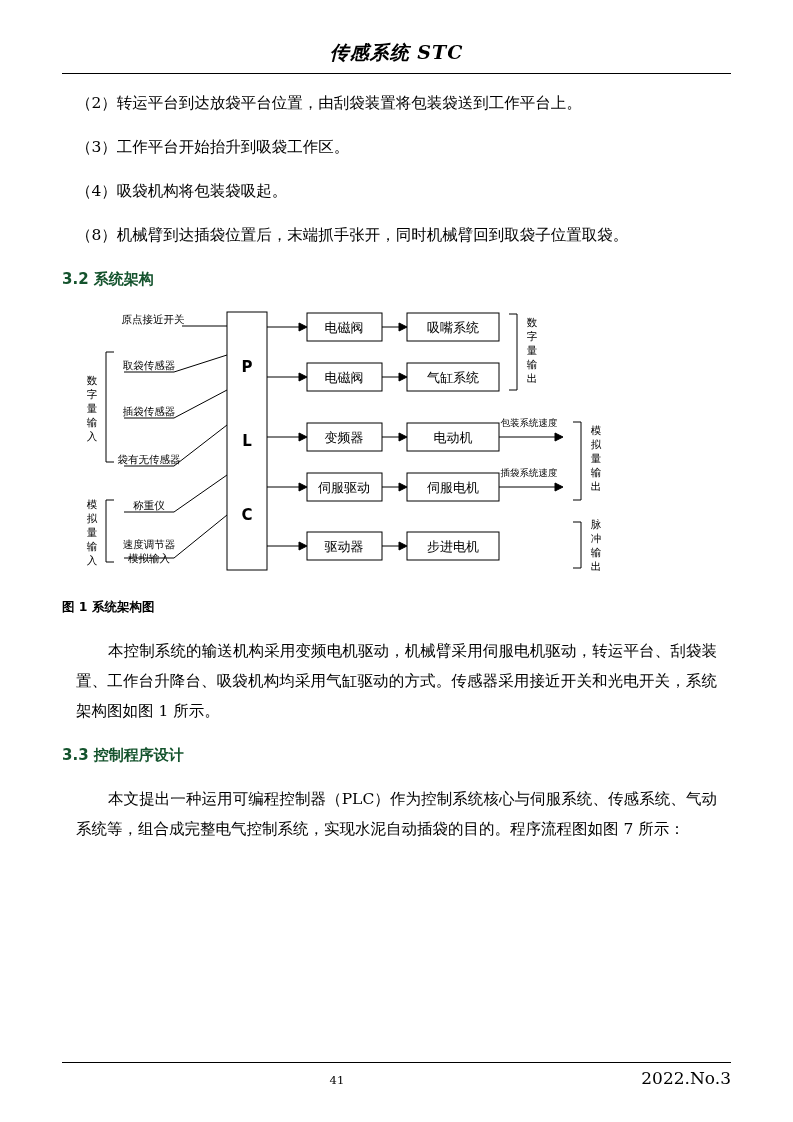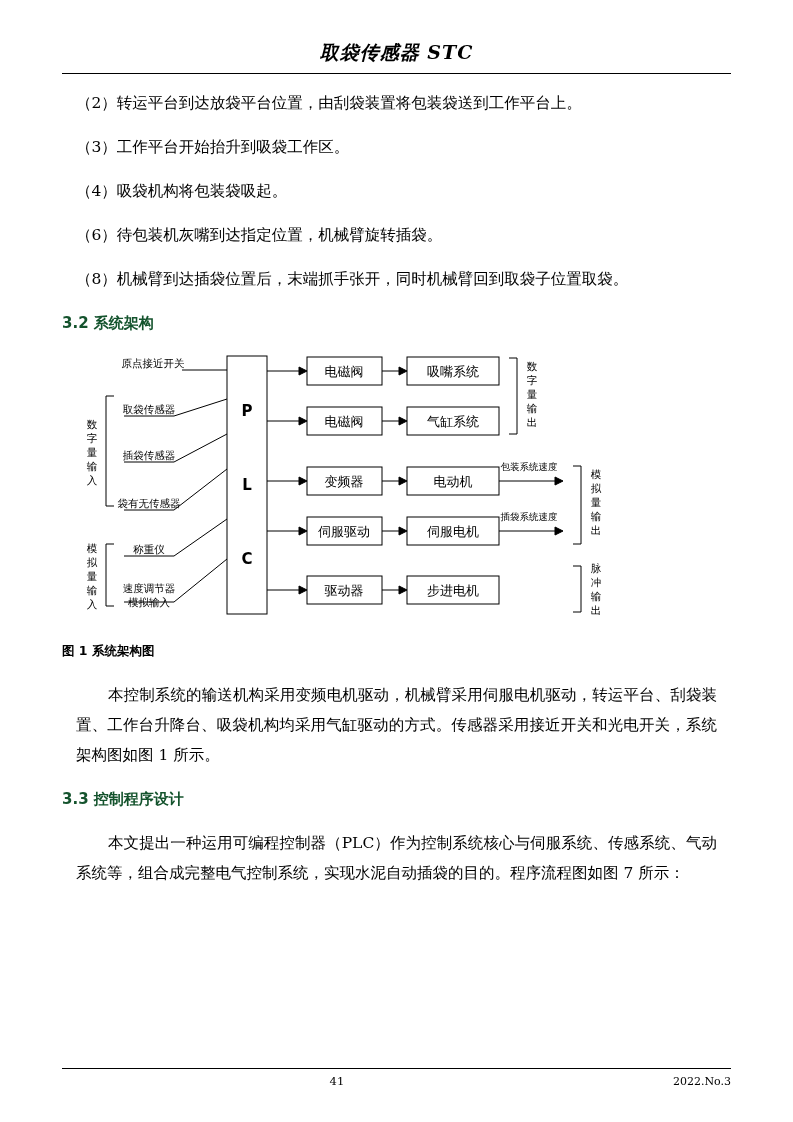--- a/index.html
+++ b/index.html
@@ -100,39 +100,38 @@
     font-size: 11.5px;
   }
   .footer-page {
     width: 0;
     margin-left: 40%;
     transform: translateX(-50%);
     white-space: nowrap;
   }
   .footer-issue {
     margin-left: auto;
-    font-size: 11px;
+    font-size: 17px;
   }
 </style>
 </head>
 <body>
 
 <div class="page">
 
   <div class="header">
-    <div class="header-title">取袋传感器  STC</div>
+    <div class="header-title">传感系统  STC</div>
     <div class="header-rule"></div>
   </div>
 
   <div class="body-text">
 
     <p class="para">（2）转运平台到达放袋平台位置，由刮袋装置将包装袋送到工作平台上。</p>
     <p class="para">（3）工作平台开始抬升到吸袋工作区。</p>
     <p class="para">（4）吸袋机构将包装袋吸起。</p>
-    <p class="para">（6）待包装机灰嘴到达指定位置，机械臂旋转插袋。</p>
     <p class="para">（8）机械臂到达插袋位置后，末端抓手张开，同时机械臂回到取袋子位置取袋。</p>
 
     <div class="section-heading">3.2 系统架构</div>
 
     <div class="figure-wrap">
       <svg width="669" height="290" viewBox="0 0 669 290" xmlns="http://www.w3.org/2000/svg">
         <g stroke="#000" fill="none" stroke-width="1">
 
           <rect x="165" y="12" width="40" height="258" fill="#fff"></rect>
 

